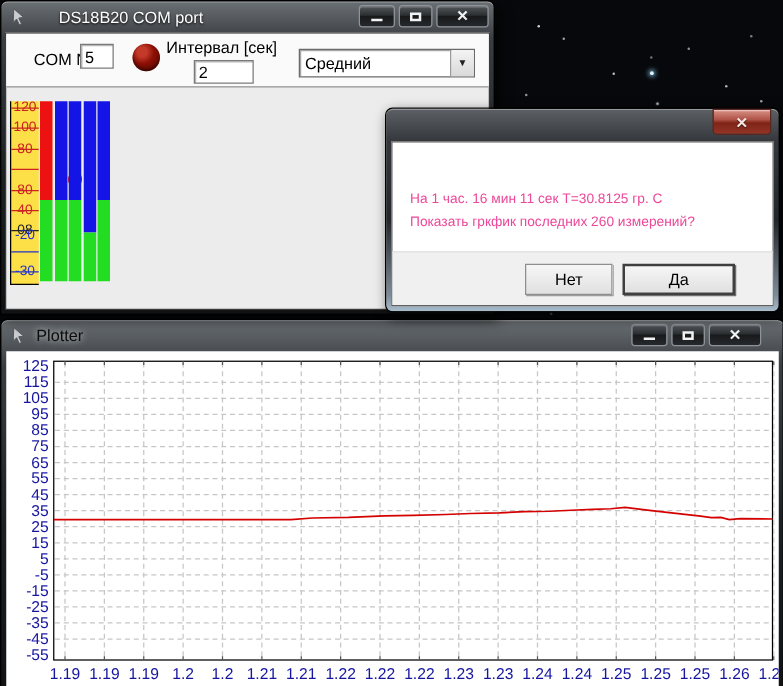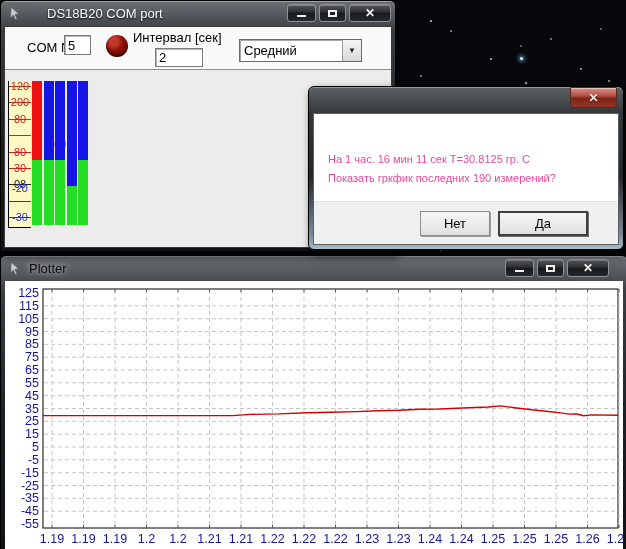--- a/index.html
+++ b/index.html
@@ -44,21 +44,21 @@
     background:#ececec;border:1px solid #3a3a3a;box-sizing:border-box;}
   #toolbar{position:relative;height:42px;background:#fafafa;border-bottom:1px solid #8f8f8f;}
   .tb-label{position:absolute;font-size:13px;color:#000;}
   .tb-input{position:absolute;background:#fff;border:1px solid #7a7a7a;
     box-shadow:inset 1px 1px 0 #b7b7b7;font-size:13px;padding:0 3px;box-sizing:border-box;
     font-family:"Liberation Sans",sans-serif;}
   #led{position:absolute;left:101px;top:8px;width:22px;height:22px;border-radius:50%;
     background:radial-gradient(circle at 35% 30%, #c33a2a 0 18%, #8c0f05 45%, #5d0a02 100%);
     box-shadow:inset 0 -2px 3px rgba(0,0,0,.5);}
   #interval-label{left:128px;top:3px;width:112px;text-align:left;}
-  #combo{position:absolute;left:234px;top:12px;width:123px;height:23px;background:#fff;
+  #combo{position:absolute;left:234px;top:12px;width:141px;height:23px;background:#fff;
     border:1px solid #6a6a6a;box-shadow:inset 1px 1px 0 #a8a8a8;box-sizing:border-box;
     display:flex;align-items:center;}
   #combo .combo-text{flex:1;font-size:13px;padding-left:4px;}
   #combo .combo-arrow{width:18px;height:100%;border-left:1px solid #9a9a9a;
     background:linear-gradient(180deg,#f4f4f4,#d9d9d9);display:flex;align-items:center;justify-content:center;
     font-size:8px;color:#222;}
   
   #gauge{position:relative;height:178px;}
   #gauge-scale{position:absolute;box-sizing:border-box;border-left:1px solid #000;border-bottom:1px solid #000;}
   .gtick-line{position:absolute;left:0;width:100%;height:1px;}
@@ -124,33 +124,33 @@
       <input class="tb-input" style="left: 59px; top: 8px; width: 27px; height: 20px;" value="5">
       <span id="led"></span>
       <span class="tb-label" id="interval-label">Интервал [сек]</span>
       <input class="tb-input" style="left: 150px; top: 21px; width: 48px; height: 19px;" value="2">
       <div id="combo">
         <span class="combo-text">Средний</span>
         <span class="combo-arrow">▼</span>
       </div>
     </div>
     <div id="gauge">
-        <div id="gauge-scale" style="left: 3px; top: 11px; width: 23px; height: 147px; background: #fef9c3;">
+        <div id="gauge-scale" style="left: 3px; top: 11px; width: 23px; height: 147px; background: #fde047;">
           <div class="gtick-line" style="top: 5px; background: rgb(204, 34, 34);"></div>
           <div class="gtick-label" style="top: 0px; color: rgb(204, 34, 34);">120</div>
           <div class="gtick-line" style="top: 21.38px; background: rgb(204, 34, 34);"></div>
-          <div class="gtick-label" style="top: 16.38px; color: rgb(204, 34, 34);">200</div>
+          <div class="gtick-label" style="top: 16.38px; color: rgb(204, 34, 34);">100</div>
           <div class="gtick-line" style="top: 37.76px; background: rgb(204, 34, 34);"></div>
           <div class="gtick-label" style="top: 32.76px; color: rgb(204, 34, 34);">80</div>
           <div class="gtick-line" style="top: 54.14px; background: rgb(204, 34, 34);"></div>
           <div class="gtick-label" style="top: 58px; color: rgb(204, 34, 34); padding-left: 40px;">60</div>
           <div class="gtick-line" style="top: 70.52px; background: rgb(204, 34, 34);"></div>
           <div class="gtick-label" style="top: 65.52px; color: rgb(204, 34, 34);">80</div>
           <div class="gtick-line" style="top: 86.9px; background: rgb(204, 34, 34);"></div>
-          <div class="gtick-label" style="top: 81.9px; color: rgb(204, 34, 34);">30</div>
+          <div class="gtick-label" style="top: 81.9px; color: rgb(204, 34, 34);">40</div>
           <div class="gtick-line" style="top: 103.28px; background: rgb(34, 34, 34);"></div>
           <div class="gtick-label" style="top: 98.28px; color: rgb(34, 34, 34);">08</div>
           <div class="gtick-line" style="top: 119.66px; background: rgb(34, 51, 204);"></div>
           <div class="gtick-label" style="top: 102px; color: rgb(34, 51, 204);">-20</div>
           <div class="gtick-line" style="top: 136.04px; background: rgb(34, 51, 204);"></div>
           <div class="gtick-label" style="top: 131.04px; color: rgb(34, 51, 204);">-30</div>
         </div>
         <div class="gbar" style="left: 27px; top: 11px; width: 10px; height: 144px;">
           <div class="seg-top" style="height: 78.71px; background: rgb(238, 17, 17);"></div>
           <div class="seg-fill" style="height: 65.29px; background: rgb(34, 221, 34);"></div>
@@ -175,21 +175,21 @@
   </div>
 </div>
 
 <div class="win" id="dialog">
   <span id="dlg-close">
       <span class="glyph-x">✕</span>
     </span>
   <div id="dlg-body">
     <div id="dlg-message">
       <div>На 1 час. 16 мин 11 сек Т=30.8125 гр. С</div>
-      <div>Показать гркфик последних 190 измерений?</div>
+      <div>Показать гркфик последних 260 измерений?</div>
     </div>
     <div id="dlg-footer">
       <button class="dlg-btn plain">Нет</button>
       <button class="dlg-btn default">Да</button>
     </div>
   </div>
 </div>
 
 <div class="win" id="plotter-window">
   <div class="titlebar">

